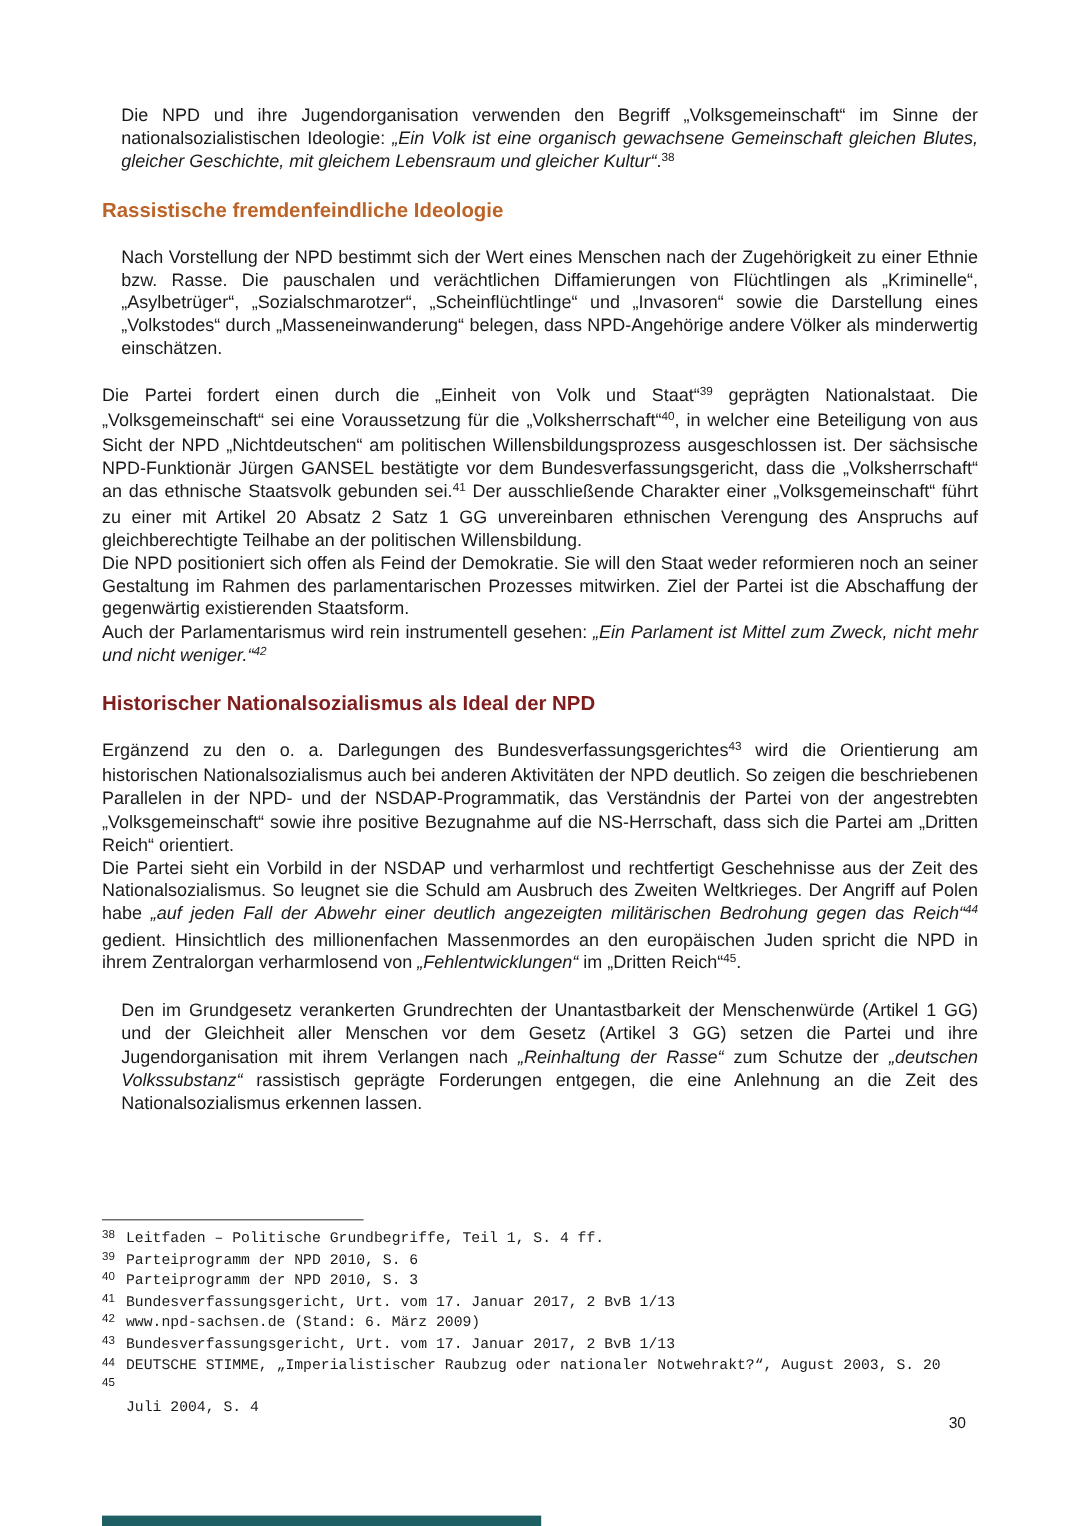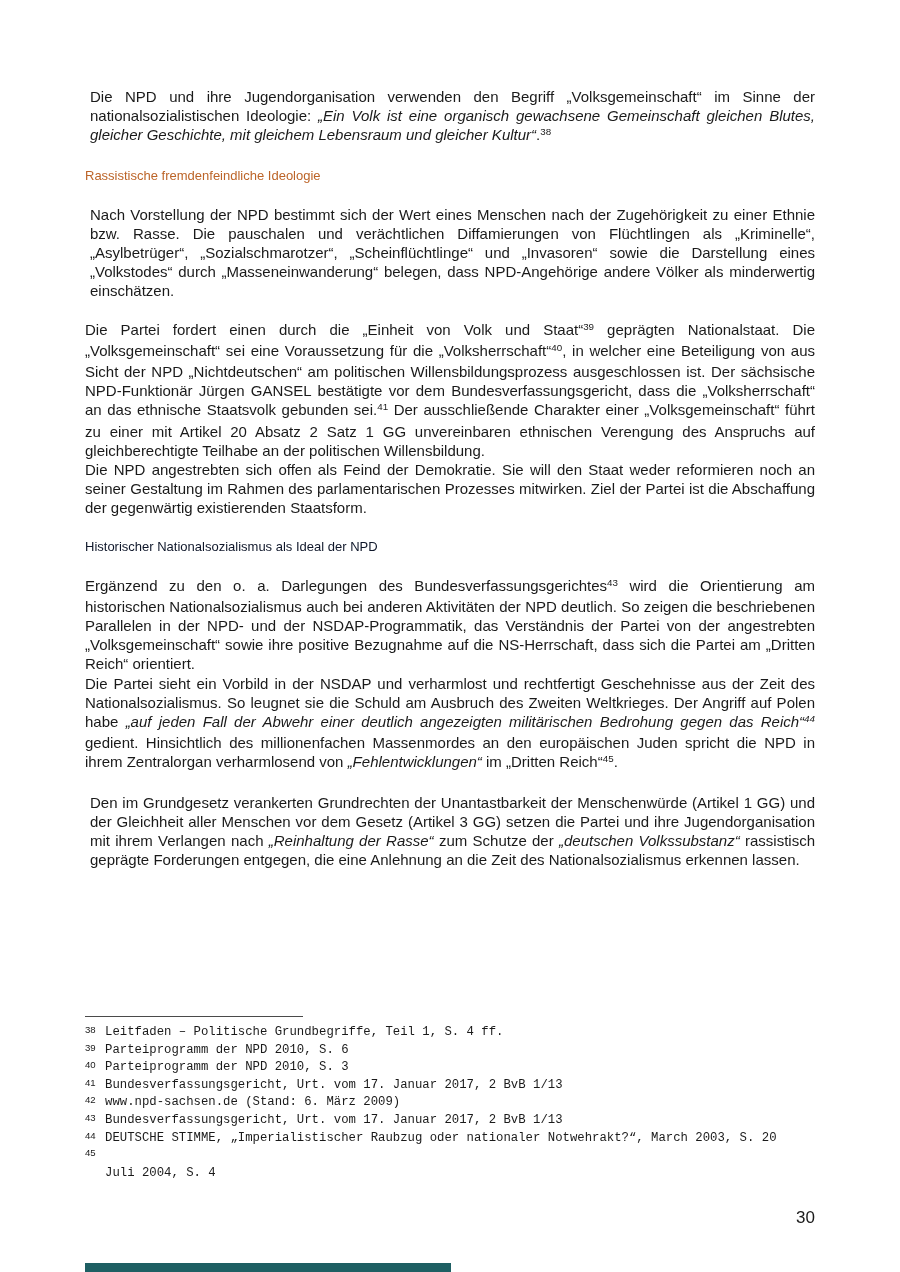--- a/index.html
+++ b/index.html
@@ -23,31 +23,31 @@
   }
   .content {
     padding: 87px 85px 0 85px;
   }
   p.body, .group p {
     font-size: 15px;
     line-height: 19.2px;
     text-align: justify;
     hyphens: auto;
     -webkit-hyphens: auto;
-    margin: 0 0 19px 5px;
+    margin: 0 0 19px 16px;
   }
   .group {
     margin: 12px 0 19px 0;
   }
   .group p {
     margin: 0;
   }
   h2.sec-heading {
-    font-size: 13px;
-    font-weight: normal;
+    font-size: 17px;
+    font-weight: bold;
     color: #bc6428;
     margin: 19px 0 20px 0;
     line-height: 19px;
   }
   .run-i { font-style: italic; }
   .run-sup {
     font-size: 9.8px;
     position: relative;
     top: -5px;
   }
@@ -83,24 +83,23 @@
     position: relative;
     top: -3px;
   }
   .fn-text {
     flex: 1;
     font-family: Liberation Mono, monospace;
   }
   .page-number {
     position: absolute;
     top: 1176px;
-    right: 85px;
-    font-size: 17px;
+    right: 95px;
+    font-size: 13px;
     line-height: 19px;
-    margin-top: 32px;
   }
   .footer-bar {
     position: absolute;
     left: 85px;
     bottom: 0;
     width: 366px;
     height: 9px;
   }
 </style>
 </head>
@@ -111,24 +110,25 @@
 
     <p class="body"><span>Die NPD und ihre Jugendorganisation verwenden den Begriff „Volksgemeinschaft“ im Sinne der nationalsozialistischen Ideologie: </span><span class="run-i">„Ein Volk ist eine organisch gewachsene Gemeinschaft gleichen Blutes, gleicher Geschichte, mit gleichem Lebensraum und gleicher Kultur“</span><span>.</span><span class="run-sup">38</span></p>
 
     <h2 class="sec-heading" style="color: rgb(188, 100, 40);">Rassistische fremdenfeindliche Ideologie</h2>
 
     <p class="body"><span>Nach Vorstellung der NPD bestimmt sich der Wert eines Menschen nach der Zugehörigkeit zu einer Ethnie bzw. Rasse. Die pauschalen und verächtlichen Diffamierungen von Flüchtlingen als „Kriminelle“, „Asylbetrüger“, „Sozialschmarotzer“, „Scheinflüchtlinge“ und „Invasoren“ sowie die Darstellung eines „Volkstodes“ durch „Masseneinwanderung“ belegen, dass NPD-Angehörige andere Völker als minderwertig einschätzen.</span></p>
 
 
     <div class="group">
       <p><span>Die Partei fordert einen durch die „Einheit von Volk und Staat“</span><span class="run-sup">39</span><span> geprägten Nationalstaat. Die „Volksgemeinschaft“ sei eine Voraussetzung für die „Volksherrschaft“</span><span class="run-sup">40</span><span>, in welcher eine Beteiligung von aus Sicht der NPD „Nichtdeutschen“ am politischen Willensbildungsprozess ausgeschlossen ist. Der sächsische NPD-Funktionär Jürgen GANSEL bestätigte vor dem Bundesverfassungsgericht, dass die „Volksherrschaft“ an das ethnische Staatsvolk gebunden sei.</span><span class="run-sup">41</span><span> Der ausschließende Charakter einer „Volksgemeinschaft“ führt zu einer mit Artikel 20 Absatz 2 Satz 1 GG unvereinbaren ethnischen Verengung des Anspruchs auf gleichberechtigte Teilhabe an der politischen Willensbildung.</span></p>
-      <p><span>Die NPD angestrebten sich offen als Feind der Demokratie. Sie will den Staat weder reformieren noch an seiner Gestaltung im Rahmen des parlamentarischen Prozesses mitwirken. Ziel der Partei ist die Abschaffung der gegenwärtig existierenden Staatsform.</span></p>
+      <p><span>Die NPD positioniert sich offen als Feind der Demokratie. Sie will den Staat weder reformieren noch an seiner Gestaltung im Rahmen des parlamentarischen Prozesses mitwirken. Ziel der Partei ist die Abschaffung der gegenwärtig existierenden Staatsform.</span></p>
+      <p><span>Auch der Parlamentarismus wird rein instrumentell gesehen: </span><span class="run-i">„Ein Parlament ist Mittel zum Zweck, nicht mehr und nicht weniger.“</span><span class="run-supi">42</span></p>
     </div>
 
-    <h2 class="sec-heading" style="color: #0f172a;">Historischer Nationalsozialismus als Ideal der NPD</h2>
+    <h2 class="sec-heading" style="color: #7f1d1d;">Historischer Nationalsozialismus als Ideal der NPD</h2>
 
     <div class="group">
       <p><span>Ergänzend zu den o. a. Darlegungen des Bundesverfassungsgerichtes</span><span class="run-sup">43</span><span> wird die Orientierung am historischen Nationalsozialismus auch bei anderen Aktivitäten der NPD deutlich. So zeigen die beschriebenen Parallelen in der NPD- und der NSDAP-Programmatik, das Verständnis der Partei von der angestrebten „Volksgemeinschaft“ sowie ihre positive Bezugnahme auf die NS-Herrschaft, dass sich die Partei am „Dritten Reich“ orientiert.</span></p>
       <p><span>Die Partei sieht ein Vorbild in der NSDAP und verharmlost und rechtfertigt Geschehnisse aus der Zeit des Nationalsozialismus. So leugnet sie die Schuld am Ausbruch des Zweiten Weltkrieges. Der Angriff auf Polen habe </span><span class="run-i">„auf jeden Fall der Abwehr einer deutlich angezeigten militärischen Bedrohung gegen das Reich“</span><span class="run-supi">44</span><span> gedient. Hinsichtlich des millionenfachen Massenmordes an den europäischen Juden spricht die NPD in ihrem Zentralorgan verharmlosend von </span><span class="run-i">„Fehlentwicklungen“</span><span> im „Dritten Reich“</span><span class="run-sup">45</span><span>.</span></p>
     </div>
 
     <p class="body p-last"><span>Den im Grundgesetz verankerten Grundrechten der Unantastbarkeit der Menschenwürde (Artikel 1 GG) und der Gleichheit aller Menschen vor dem Gesetz (Artikel 3 GG) setzen die Partei und ihre Jugendorganisation mit ihrem Verlangen nach </span><span class="run-i">„Reinhaltung der Rasse“</span><span> zum Schutze der </span><span class="run-i">„deutschen Volkssubstanz“</span><span> rassistisch geprägte Forderungen entgegen, die eine Anlehnung an die Zeit des Nationalsozialismus erkennen lassen.</span></p>
 
   </div>
 
@@ -154,21 +154,21 @@
     <div class="fn-row">
       <span class="fn-num">42</span>
       <span class="fn-text">www.npd-sachsen.de (Stand: 6. März 2009)</span>
     </div>
     <div class="fn-row">
       <span class="fn-num">43</span>
       <span class="fn-text">Bundesverfassungsgericht, Urt. vom 17. Januar 2017, 2 BvB 1/13</span>
     </div>
     <div class="fn-row">
       <span class="fn-num">44</span>
-      <span class="fn-text">DEUTSCHE STIMME, „Imperialistischer Raubzug oder nationaler Notwehrakt?“, March 2003, S. 20</span>
+      <span class="fn-text">DEUTSCHE STIMME, „Imperialistischer Raubzug oder nationaler Notwehrakt?“, August 2003, S. 20</span>
     </div>
     <div class="fn-row">
       <span class="fn-num">45</span>
       <span class="fn-text"><br><span>Juli 2004, S. 4</span></span>
     </div>
   </div>
 
   <div class="page-number">30</div>
 
   <div class="footer-bar" style="background: rgb(30, 95, 99);"></div>

